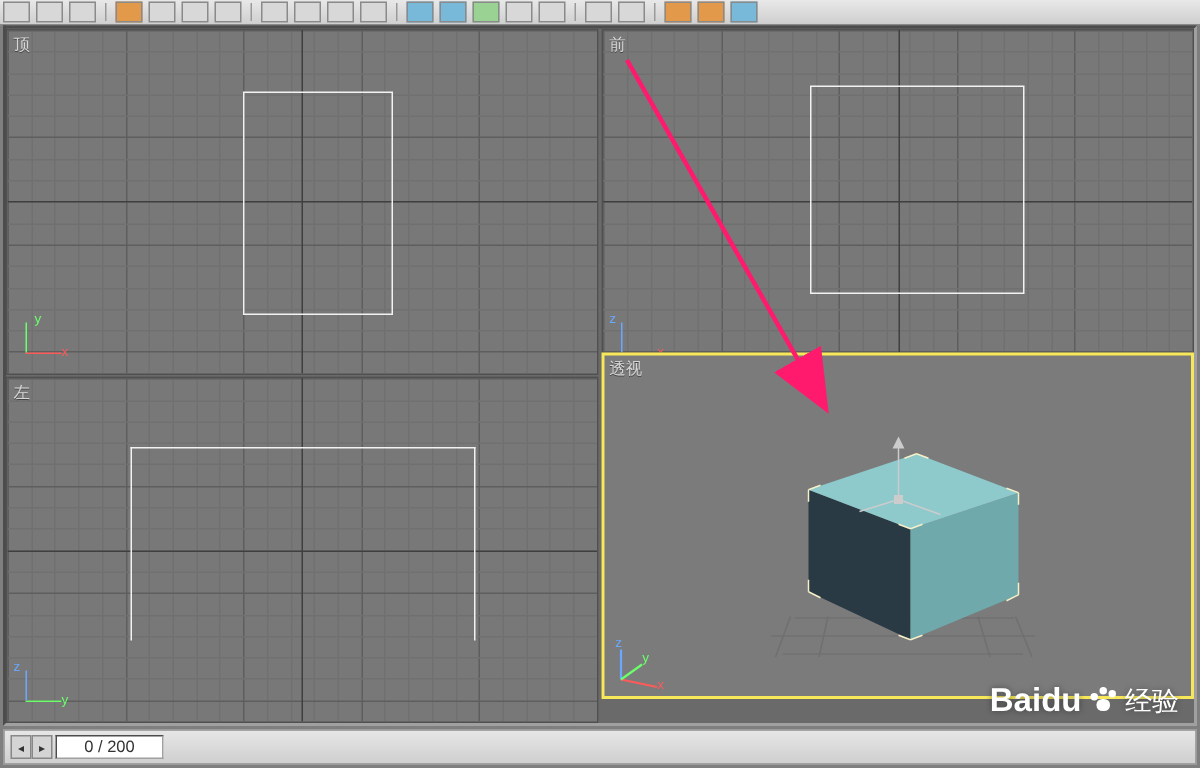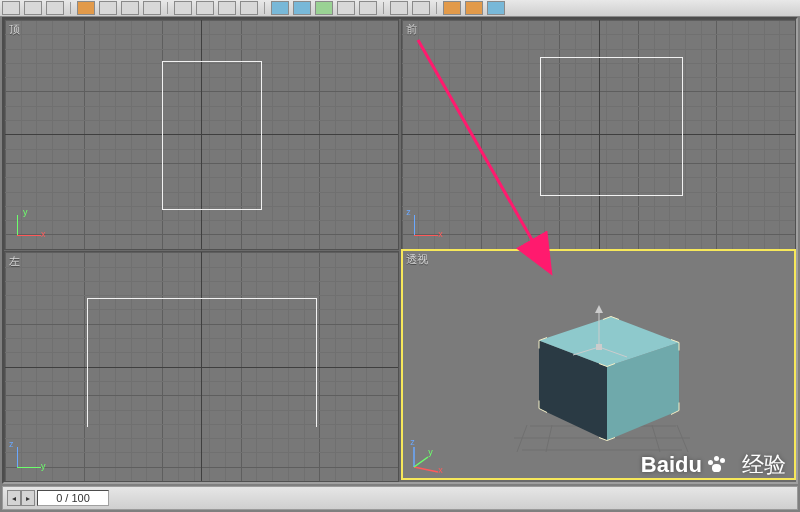--- a/index.html
+++ b/index.html
@@ -40,21 +40,21 @@
   
   .status{position:absolute;left:2px;right:2px;bottom:2px;height:22px;background:linear-gradient(#e6e6e6,#cfcfcf);border:1px solid #9a9a9a;display:flex;align-items:center;font-size:11px;color:#333}
   .status .spin{display:flex;align-items:center;margin-left:4px}
   .status .spin .btn{width:12px;height:14px;border:1px solid #888;background:#d4d4d4;display:flex;align-items:center;justify-content:center;font-size:8px}
   .status .val{width:62px;height:14px;border:1px inset #a0a0a0;background:#fff;margin:0 2px;padding:0 4px;text-align:center;line-height:14px}
   
   .annot{position:absolute;pointer-events:none;z-index:50}
   
   .wm{position:absolute;right:14px;bottom:32px;color:#fff;font-family:Arial,sans-serif;text-align:right;text-shadow:0 0 4px rgba(0,0,0,.4)}
   .wm .big{font-size:22px;font-weight:bold;display:flex;align-items:center;justify-content:flex-end}
-  .wm .big .cjk{font-family:"Microsoft YaHei";font-size:22px;margin-left:14px;font-weight:normal}
+  .wm .big .cjk{font-family:"Microsoft YaHei";font-size:18px;margin-left:3px;font-weight:normal}
   .wm .paw{width:20px;height:18px;margin-left:6px;position:relative}
   .wm .paw i{position:absolute;background:#fff;border-radius:50%}
   .wm .paw i.p1{width:5px;height:5px;left:0;top:4px}
   .wm .paw i.p2{width:5px;height:5px;left:6px;top:0}
   .wm .paw i.p3{width:5px;height:5px;left:12px;top:2px}
   .wm .paw i.p4{width:9px;height:8px;left:4px;top:8px;border-radius:45%}
   .wm .sub{font-size:12px;opacity:.9;margin-top:0}
   
   .gizmo{position:absolute;left:50%;top:38%;transform:translate(-50%,-50%);z-index:5}
 </style>
@@ -258,21 +258,21 @@
       </div>
       <div class="wf" style="left:21%;top:20%;width:58%;height:56%;border-bottom:none"></div>
       <div class="tripod">
         <div class="ax" style="left:6px;top:26px;width:24px;background:#6cff6c"></div>
         <div class="az" style="left:6px;top:6px;height:20px"></div>
         <span class="xl" style="color:#6cff6c">y</span>
         <span class="zl">z</span>
       </div>
     </div>
 
-    <div class="viewport active" style="right:0;bottom:2px;width:49.6%;height:49.4%;background:#7b7b7b">
+    <div class="viewport active" style="right:0;bottom:16px;width:49.6%;height:49.4%;background:#7b7b7b">
       <div class="vp-label">透视</div>
 
       <svg width="100%" height="100%" style="position:absolute;inset:0">
         <g stroke="#707070" stroke-width="1">
           <line x1="120" y1="200" x2="280" y2="200"></line>
             <line x1="112" y1="188" x2="288" y2="188"></line>
           <line x1="128" y1="176" x2="274" y2="176"></line>
           <line x1="125" y1="175" x2="115" y2="202"></line>
             <line x1="150" y1="175" x2="144" y2="202"></line>
           <line x1="250" y1="175" x2="258" y2="202"></line>
@@ -327,21 +327,21 @@
         <polygon points="0,0 14,6 0,12" fill="#ff1a6e"></polygon>
       </marker>
     </defs>
     <line x1="418" y1="40" x2="548" y2="268" stroke="#ff1a6e" stroke-width="3" marker-end="url(#ah)"></line>
   </svg>
 
   <div class="status">
     <div class="spin">
       <div class="btn">◂</div>
       <div class="btn">▸</div>
-      <div class="val">0 / 100</div>
+      <div class="val">0 / 200</div>
     </div>
   </div>
 
   <div class="wm">
     <div class="big">
       <span>Bai</span>
         <span style="color:#fff">du</span>
       <span class="paw">
           <i class="p1"></i>
           <i class="p2"></i>

